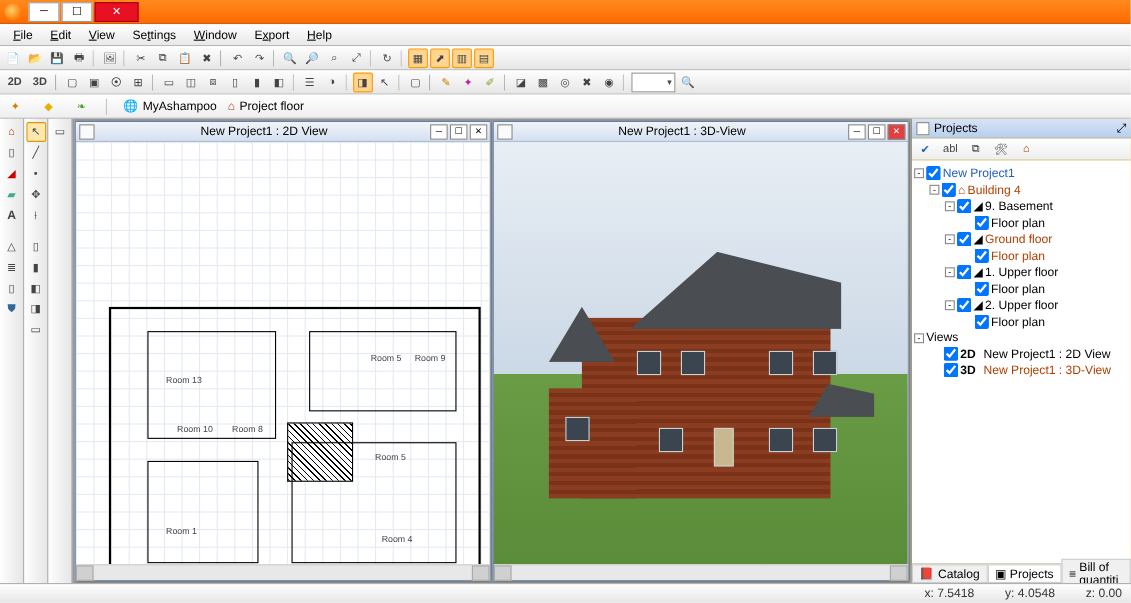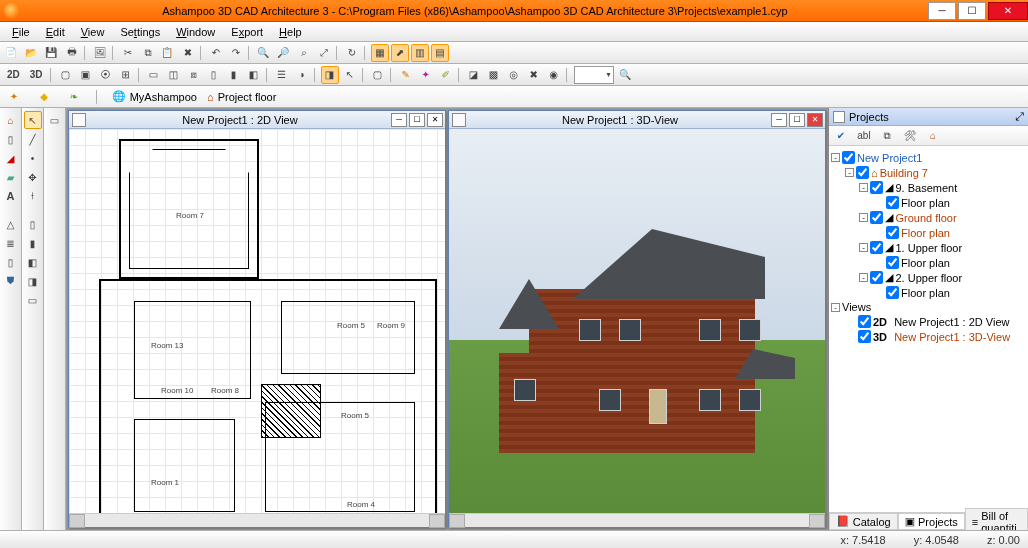--- a/index.html
+++ b/index.html
@@ -63,21 +63,20 @@
 .brand{color:#b04000}
 .blue{color:#2060c0}
 .combo{width:40px;height:18px;border:1px solid #999;background:#fff;margin:0 2px;display:flex;align-items:center;justify-content:flex-end}
 .combo::after{content:"▾";font-size:8px;margin-right:2px;color:#444}
 </style>
 </head>
 <body>
 
 <div class="titlebar">
   <div class="ico"></div>
-  <div class="title">Ashampoo 3D CAD Architecture 3 - C:\Program Files (x86)\Ashampoo\Ashampoo 3D CAD Architecture 3\Projects\example1.cyp</div>
   <div class="sysbtns">
     <div class="sysbtn">─</div>
     <div class="sysbtn">☐</div>
     <div class="sysbtn close">✕</div>
   </div>
 </div>
 
 <div class="menubar">
   <div class="menu-item"><u>F</u><span title="File">ile</span></div>
   <div class="menu-item"><u>E</u>dit</div>
@@ -212,38 +211,34 @@
         <div class="ico"></div>
         <span>New Project1 : 2D View</span>
         <div class="wbtns">
           <div class="wb">─</div>
           <div class="wb">☐</div>
           <div class="wb">✕</div>
         </div>
       </div>
       <div class="doc-body plan">
 
-        <div class="floorplan" style="top:10px;left:50px;width:140px;height:140px;border-width:2px">
-          <div style="position:absolute;inset:8px;border:1px solid #000;clip-path:polygon(20% 0,80% 0,100% 20%,100% 100%,0 100%,0 20%)"></div>
-          <span class="room-lbl" style="top:70px;left:55px">Room 7</span>
-        </div>
         <div class="floorplan" style="top:150px;left:30px;right:8px;height:250px;border-width:2px">
           <div style="position:absolute;left:10%;top:8%;width:35%;height:40%;border:1px solid #000"></div>
           <div style="position:absolute;right:6%;top:8%;width:40%;height:30%;border:1px solid #000"></div>
           <div style="position:absolute;left:10%;bottom:6%;width:30%;height:38%;border:1px solid #000"></div>
           <div style="position:absolute;right:6%;bottom:6%;width:45%;height:45%;border:1px solid #000"></div>
           <div style="position:absolute;left:48%;top:42%;width:18%;height:22%;border:1px solid #000;background:repeating-linear-gradient(45deg,#000 0 1px,transparent 1px 4px)"></div>
           <span class="room-lbl" style="top:60px;left:50px">Room 13</span>
           <span class="room-lbl" style="top:40px;right:70px">Room 5</span>
           <span class="room-lbl" style="top:40px;right:30px">Room 9</span>
           <span class="room-lbl" style="top:105px;left:60px">Room 10</span>
           <span class="room-lbl" style="top:105px;left:110px">Room 8</span>
           <span class="room-lbl" style="top:130px;right:66px">Room 5</span>
           <span class="room-lbl" style="bottom:40px;left:50px">Room 1</span>
-          <span class="room-lbl" style="bottom:18px;right:60px">Room 4</span>
+          <span class="room-lbl" style="bottom:32px;right:60px">Room 4</span>
         </div>
       </div>
       <div class="scroll-h"></div>
     </div>
 
     <div class="doc">
       <div class="doc-title">
         <div class="ico"></div>
         <span>New Project1 : 3D-View</span>
         <div class="wbtns">
@@ -291,21 +286,21 @@
     <div class="tree">
       <div class="tn l1">
           <span class="exp">-</span>
           <input type="checkbox" checked="" style="">
           <span class="blue">New Project1</span>
         </div>
       <div class="tn l2">
           <span class="exp">-</span>
           <input type="checkbox" checked="" style="">
           <span style="color:#b04000">⌂</span>
-          <span class="brand">Building 7</span>
+          <span class="brand">Building 4</span>
         </div>
 
       <div class="tn l3">
           <span class="exp">-</span>
           <input type="checkbox" checked="" style="">
           <span>◢</span>
           <span>9. Basement</span>
         </div>
       <div class="tn l4">
           <span style="width:11px"></span>

